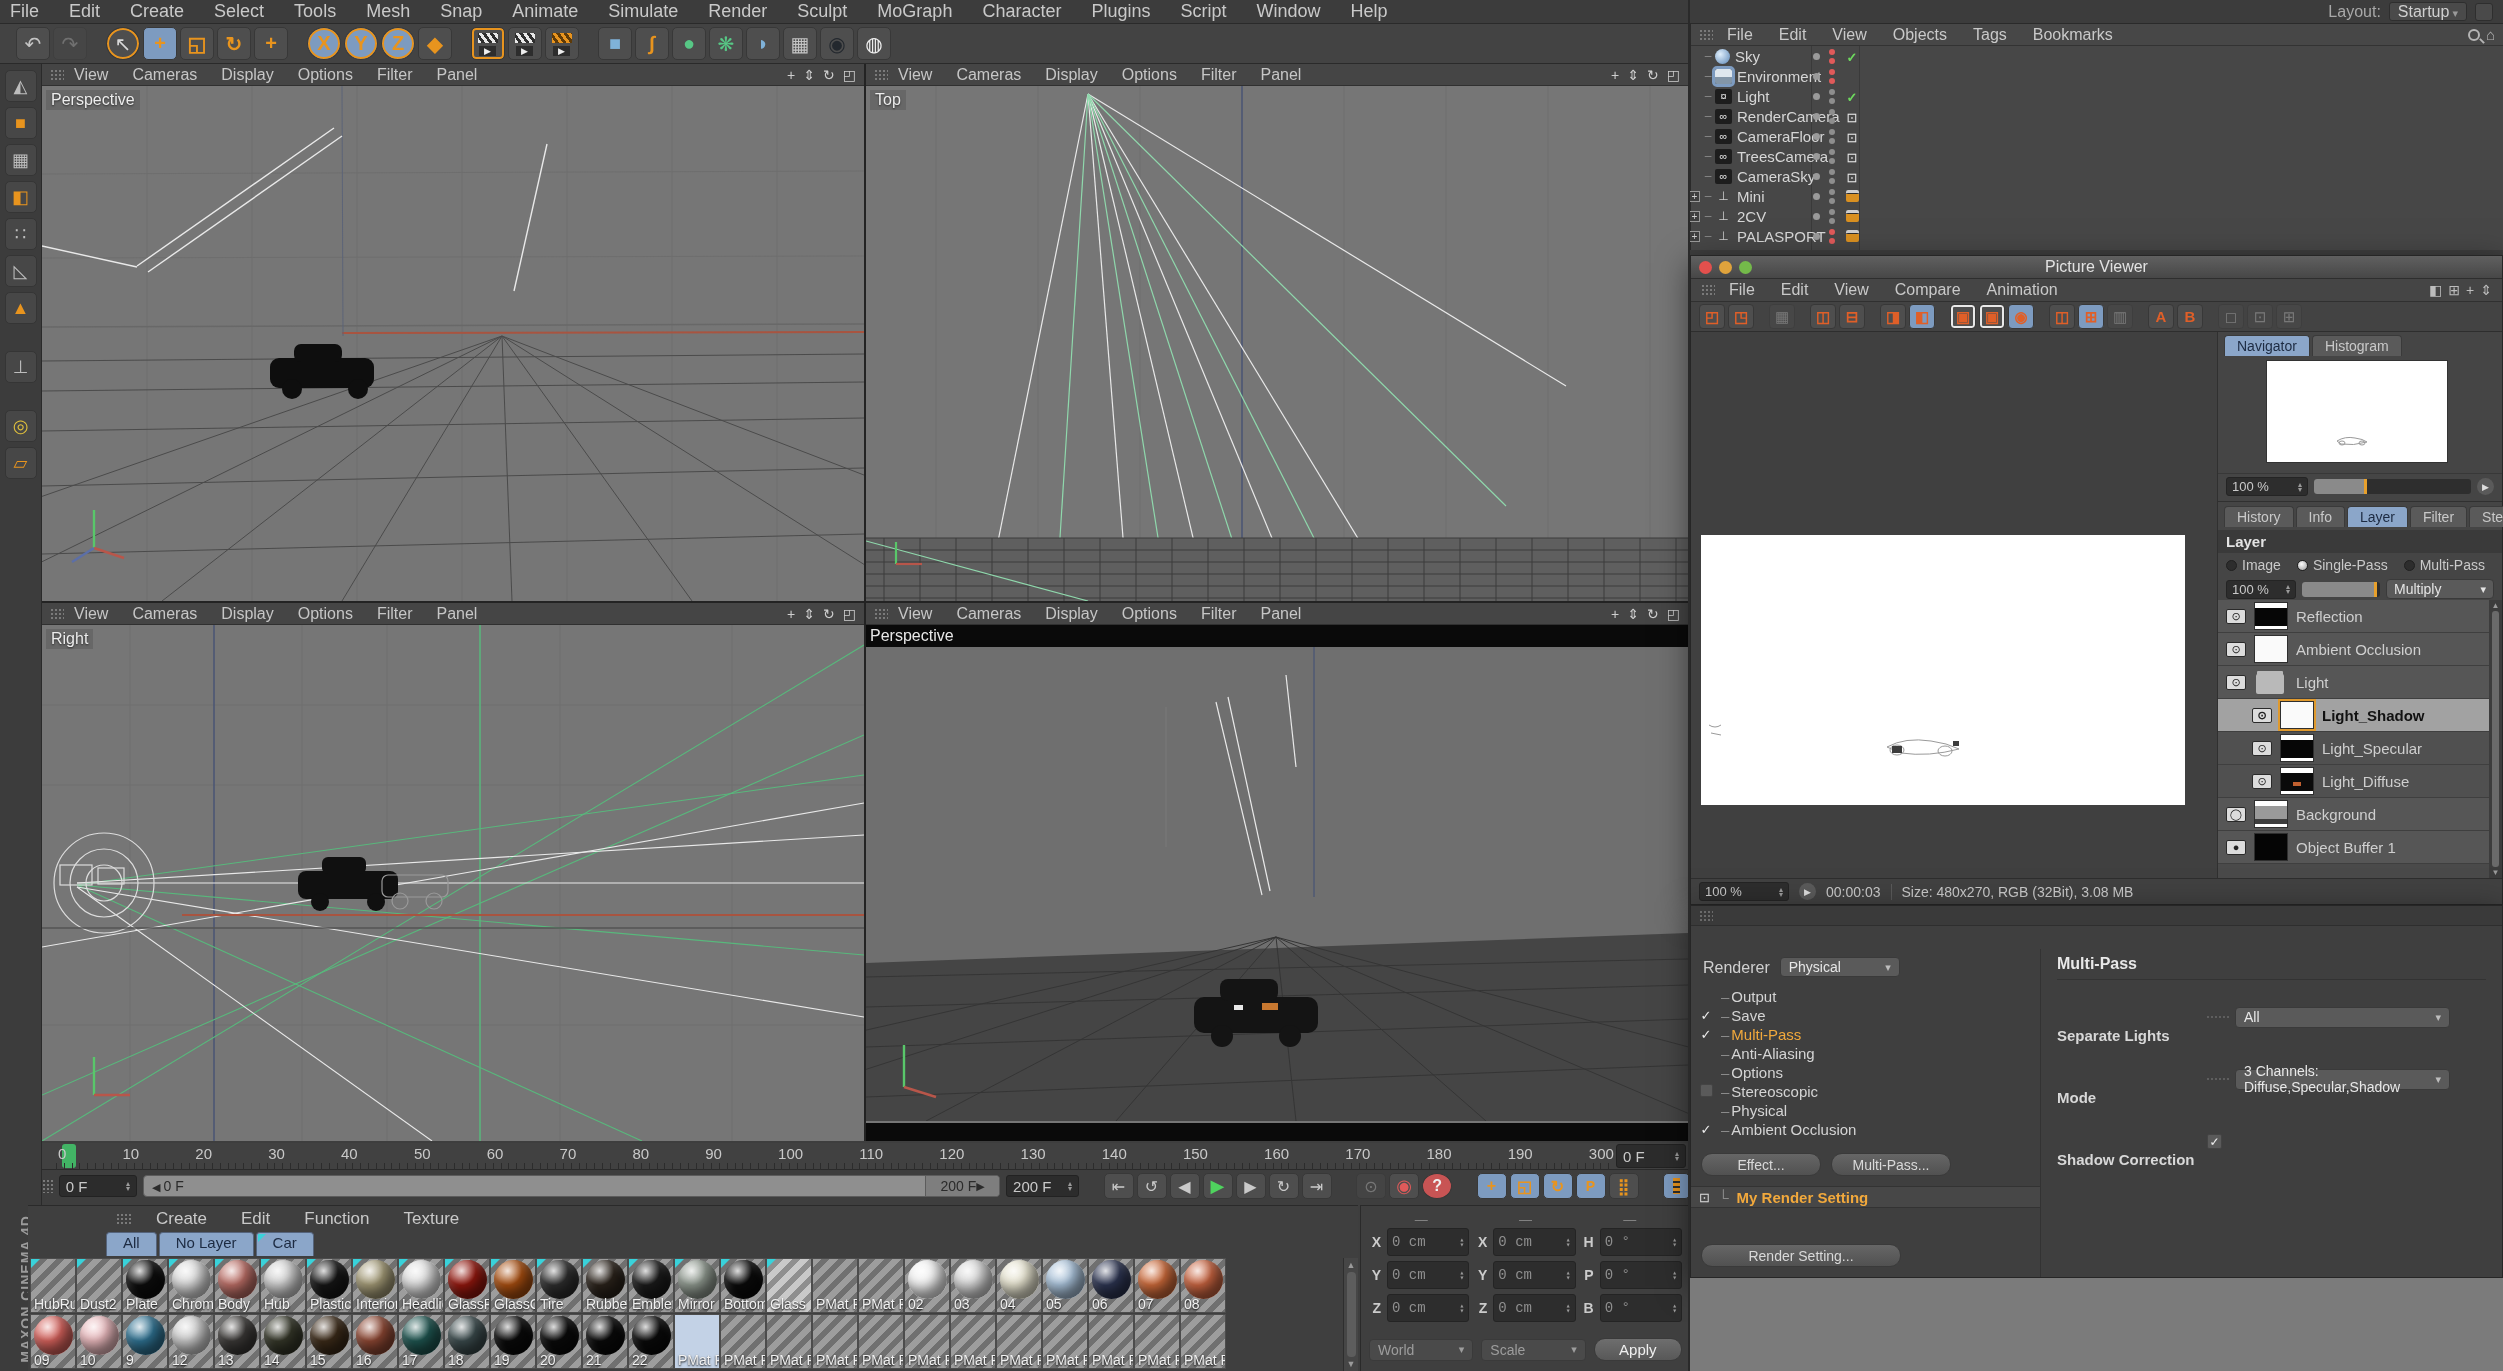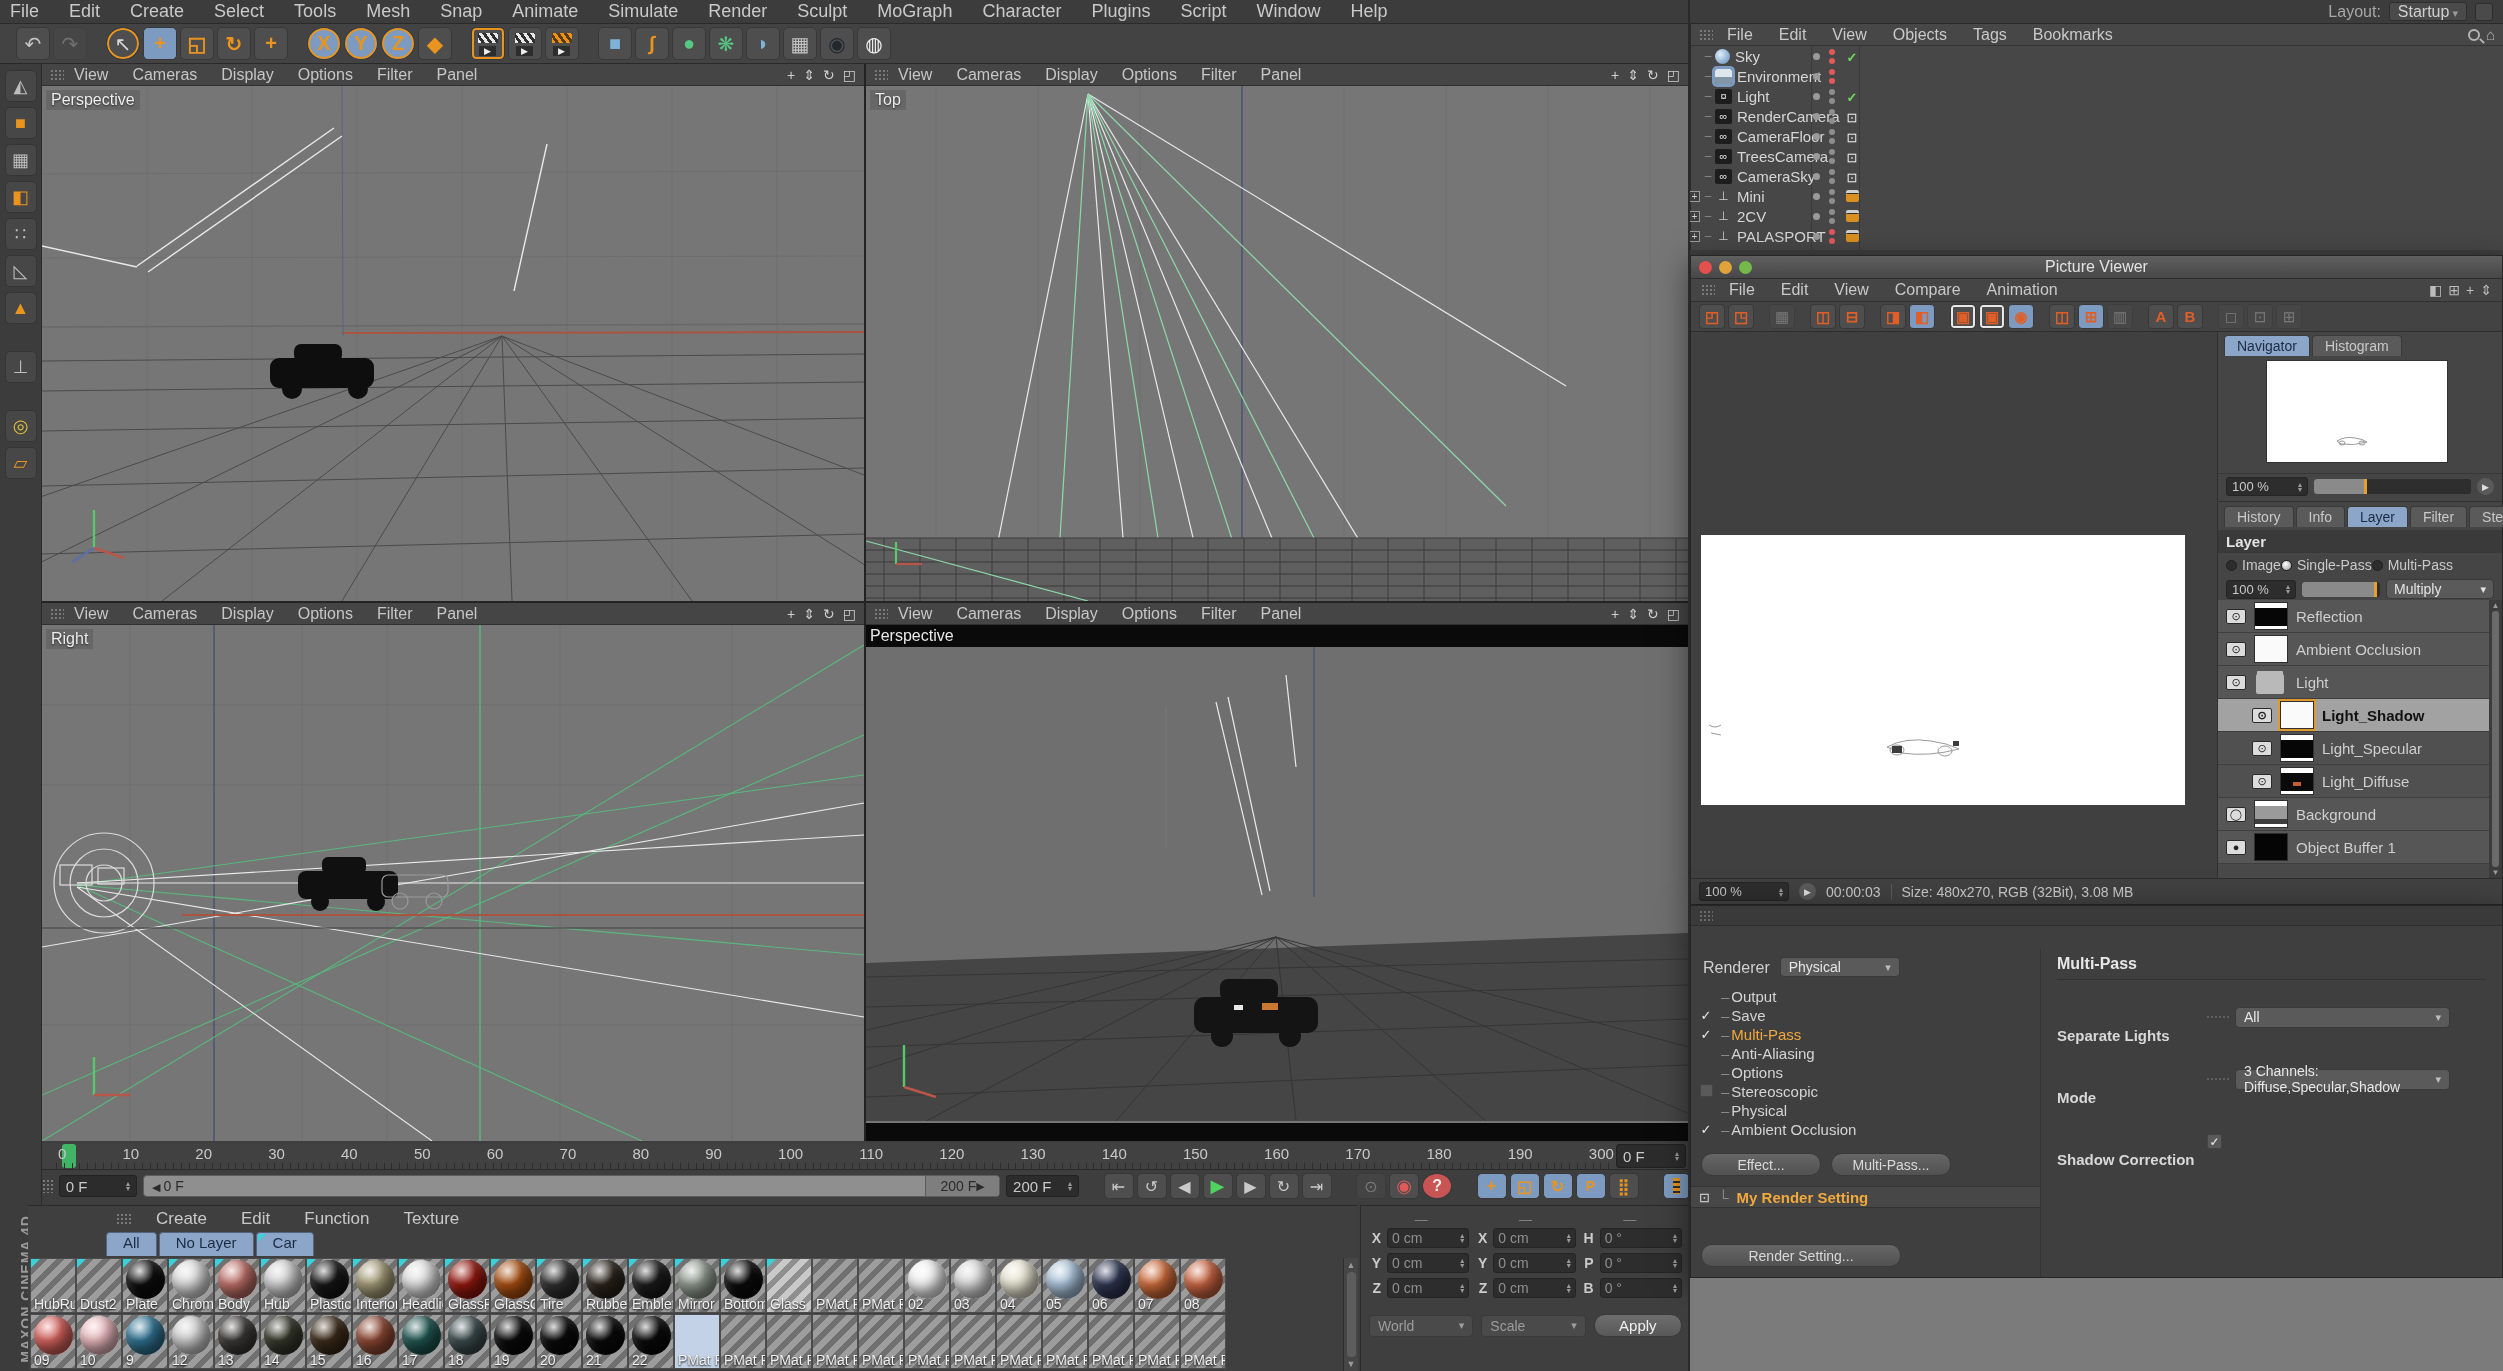--- a/index.html
+++ b/index.html
@@ -109,21 +109,21 @@
   .mat-cell.tagged::before { content:""; position:absolute; left:0; top:0; border-top:9px solid #39d2da; border-right:9px solid transparent; z-index:2; }
   .mat-name { position:absolute; left:0; right:0; bottom:0; font-size:14px; color:#f2f2f2; text-shadow:0 1px 2px #000; padding-left:3px; white-space:nowrap; overflow:hidden; }
   #mm-scroll { position:absolute; right:0; top:52px; bottom:0; width:15px; background:#464646; border-left:1px solid #2e2e2e; display:flex; flex-direction:column; align-items:center; justify-content:space-between; font-size:9px; color:#9a9a9a; padding:2px 0; }
   #mm-scroll .thumb { width:9px; flex:1; margin:2px 0; background:#5d5d5d; border-radius:4px; }
 
   
   #coordinates { position:absolute; left:1360px; top:1205px; width:330px; height:166px; background:#3f3f3f; border-top:1px solid #2a2a2a; border-left:1px solid #2a2a2a; padding:6px 8px 0 8px; }
   .coord-headers { display:flex; justify-content:space-around; color:#8a8a8a; font-size:13px; height:16px; }
   .coord-row { display:flex; gap:6px; margin-bottom:5px; align-items:center; }
   .coord-row .axl { width:12px; font-size:14px; font-weight:bold; color:#cbcbcb; text-align:right; }
-  .coord-field { flex:1; height:20px; background:#2d2d2d; border:1px solid #242424; border-radius:3px; display:flex; align-items:center; justify-content:space-between; padding:0 4px; font-size:14px; color:#8f8f8f; }
+  .coord-field { flex:1; height:28px; background:#2d2d2d; border:1px solid #242424; border-radius:3px; display:flex; align-items:center; justify-content:space-between; padding:0 4px; font-size:14px; color:#8f8f8f;font-family:Liberation Mono, monospace; }
   .coord-bottom { display:flex; gap:8px; margin-top:16px; align-items:center; }
   .coord-dd { flex:1; height:22px; background:#4a4a4a; border:1px solid #3a3a3a; border-radius:4px; font-size:14px; color:#9d9d9d; display:flex; align-items:center; justify-content:space-between; padding:0 8px; }
   .coord-dd::after { content:"▾"; font-size:11px; }
   .apply-btn { flex:1; height:23px; background:linear-gradient(#6e6e6e,#585858); border:1px solid #3a3a3a; border-radius:11px; color:#efefef; font-size:15px; display:flex; align-items:center; justify-content:center; }
 
   
   #object-manager { position:absolute; left:1690px; top:24px; width:813px; height:226px; background:#474747; border-left:1px solid #2a2a2a; }
   #om-menu { height:22px; display:flex; align-items:center; gap:26px; font-size:16px; color:#c9c9c9; padding:0 8px; border-bottom:1px solid #333; }
   #om-menu .handle { width:14px; height:12px; background-image:radial-gradient(#7a7a7a 1px, transparent 1.2px); background-size:4px 4px; margin-right:-12px; }
   #om-menu .right { margin-left:auto; display:flex; gap:6px; align-items:center; }
@@ -179,21 +179,21 @@
   #nav-thumb-wrap { height:118px; position:relative; border-bottom:1px solid #383838; background:#454545; }
   #nav-thumb { position:absolute; left:48px; top:4px; width:182px; height:103px; background:#fff; border:1px solid #333; }
   .zoomrow { display:flex; align-items:center; gap:6px; padding:3px 8px; }
   .zoombox { width:82px; height:19px; background:#2d2d2d; border:1px solid #242424; border-radius:3px; color:#c9c9c9; font-size:13px; display:flex; align-items:center; justify-content:space-between; padding:0 5px; }
   .zslider { flex:1; height:15px; background:#2e2e2e; border-radius:3px; position:relative; }
   .zslider .fill { position:absolute; left:0; top:0; bottom:0; width:32%; background:#8a8a8a; border-radius:3px 0 0 3px; }
   .zslider .mark { position:absolute; left:32%; top:0; bottom:0; width:3px; background:#e8a02c; }
   .zbtn { width:17px; height:17px; border-radius:50%; background:#5a5a5a; color:#ddd; font-size:9px; display:flex; align-items:center; justify-content:center; }
   #pv-tabs2 { display:flex; gap:2px; padding:4px 6px 0 6px; border-top:1px solid #303030; margin-top:2px; }
   #layer-header { background:#3a3a3a; color:#e3e3e3; font-size:15px; font-weight:bold; padding:3px 8px; margin-top:3px; }
-  .radio-row { display:flex; gap:0; align-items:center; font-size:14px; color:#c9c9c9; padding:4px 8px; }
+  .radio-row { display:flex; gap:16px; align-items:center; font-size:14px; color:#c9c9c9; padding:4px 8px; }
   .radio { display:flex; align-items:center; gap:5px; }
   .radio i { width:11px; height:11px; border-radius:50%; background:#2d2d2d; border:1px solid #202020; display:block; }
   .radio.selected i { background:radial-gradient(circle at 40% 35%, #fdfdfd, #9a9a9a); }
   .blendrow { display:flex; gap:6px; align-items:center; padding:2px 8px 6px 8px; }
   .blend-dd { width:108px; height:20px; background:#5a5a5a; border:1px solid #3a3a3a; border-radius:4px; color:#e4e4e4; font-size:14px; display:flex; align-items:center; justify-content:space-between; padding:0 7px; }
   .blend-dd::after { content:"▾"; font-size:11px; }
   #layer-list { position:absolute; left:0; top:268px; right:13px; bottom:0; overflow:hidden; background:#4a4a4a; }
   .lay-row { height:33px; display:flex; align-items:center; gap:8px; border-bottom:1px solid #3f3f3f; padding-left:8px; font-size:15px; color:#cfcfcf; position:relative; background:#565656; }
   .lay-row.ind { padding-left:34px; background:#505050; }
   .lay-row.sel { background:#a2a2a2; color:#111; font-weight:bold; }

